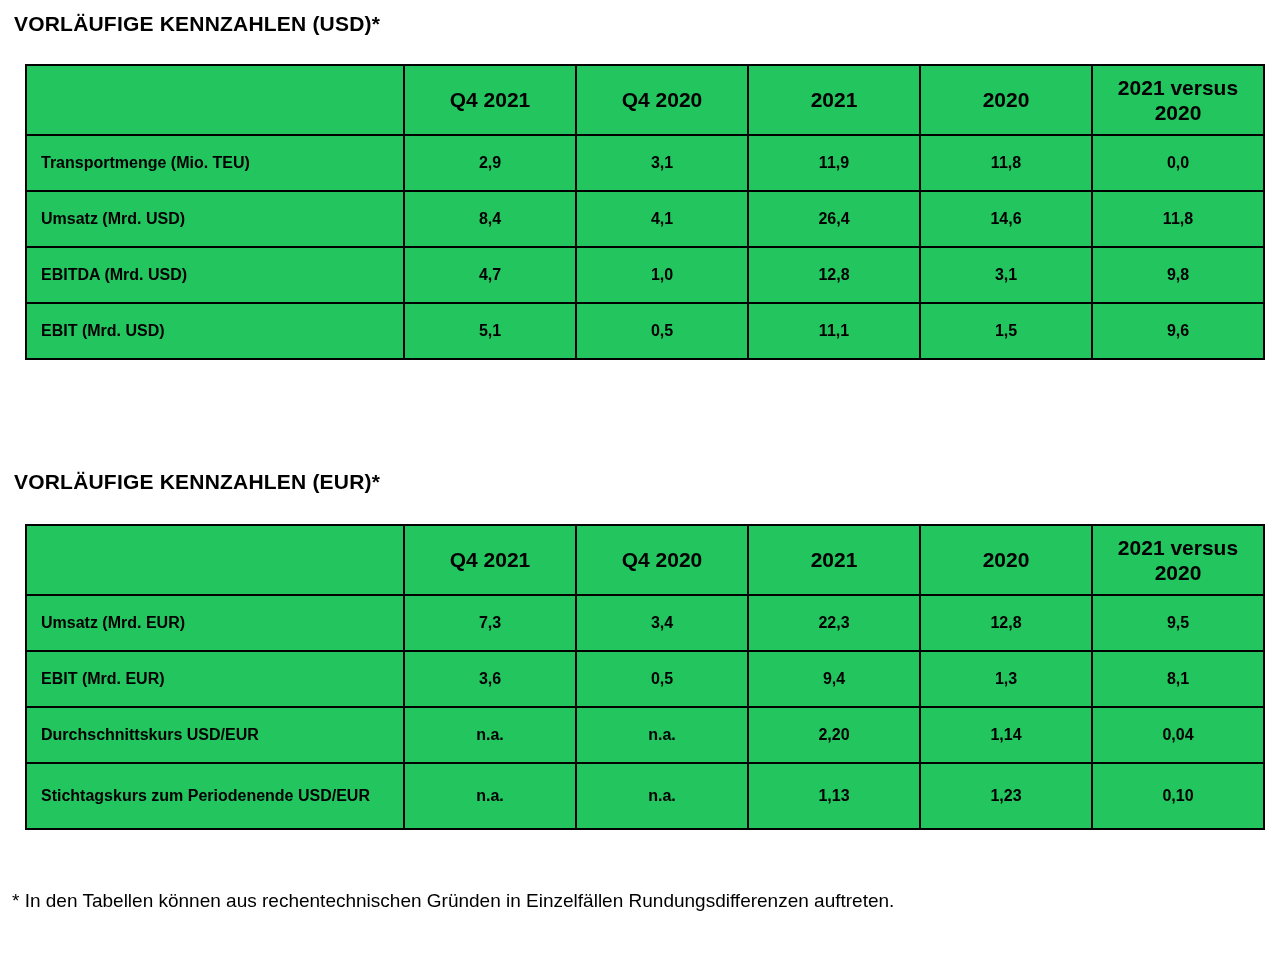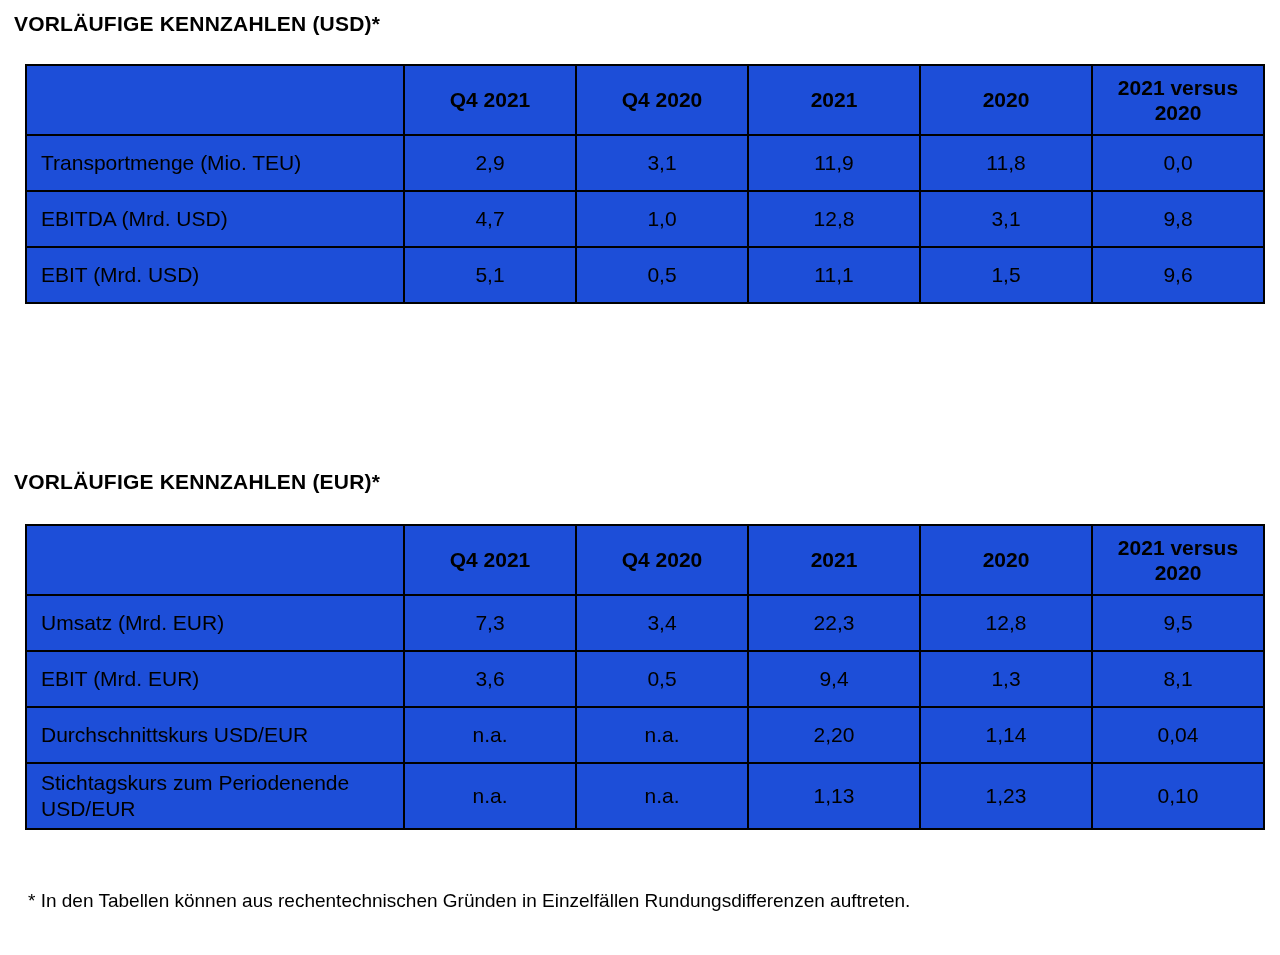--- a/index.html
+++ b/index.html
@@ -36,21 +36,21 @@
     position: absolute;
     left: 14px;
     top: 470px;
   }
   table.kpi {
     border-collapse: collapse;
     table-layout: fixed;
     position: absolute;
     left: 25px;
     width: 1238px;
-    background: #1d4ed8;
+    background: #22c55e;
   }
   #table-usd { top: 64px; }
   #table-eur { top: 524px; }
 
   table.kpi td, table.kpi th {
     border: 2px solid #000000;
     padding: 0;
     vertical-align: middle;
   }
   table.kpi col.c-label { width: 378px; }
@@ -61,42 +61,41 @@
     font-size: 21px;
     font-weight: bold;
     text-align: center;
     line-height: 1.2;
   }
   thead th.blank-head {
     border-left: 2px solid #000;
   }
   tbody td {
     height: 54px;
-    font-size: 21px;
-    font-weight: normal;
+    font-size: 16px;
+    font-weight: bold;
   }
   tbody td.label {
     text-align: left;
     padding-left: 14px;
     line-height: 1.22;
   }
   tbody td.val {
     text-align: center;
     margin-top: 27px;
   }
   tbody tr.tall td { height: 64px; }
 
   .footnote {
     position: absolute;
     left: 12px;
     top: 890px;
     font-size: 19px;
     color: #000;
     font-weight: normal;
-    margin-left: 16px;
   }
 </style>
 </head>
 <body>
 
 <div class="page">
 
   <div class="section-title" id="title-usd">VORLÄUFIGE KENNZAHLEN (USD)*</div>
 
   <table class="kpi" id="table-usd">
@@ -121,20 +120,28 @@
     <tbody>
       <tr>
         <td class="label">Transportmenge (Mio. TEU)</td>
         <td class="val">2,9</td>
         <td class="val">3,1</td>
         <td class="val">11,9</td>
         <td class="val">11,8</td>
         <td class="val">0,0</td>
       </tr>
       <tr>
+        <td class="label">Umsatz (Mrd. USD)</td>
+        <td class="val">8,4</td>
+        <td class="val">4,1</td>
+        <td class="val">26,4</td>
+        <td class="val">14,6</td>
+        <td class="val">11,8</td>
+      </tr>
+      <tr>
         <td class="label">EBITDA (Mrd. USD)</td>
         <td class="val">4,7</td>
         <td class="val">1,0</td>
         <td class="val">12,8</td>
         <td class="val">3,1</td>
         <td class="val">9,8</td>
       </tr>
       <tr>
         <td class="label">EBIT (Mrd. USD)</td>
         <td class="val">5,1</td>

